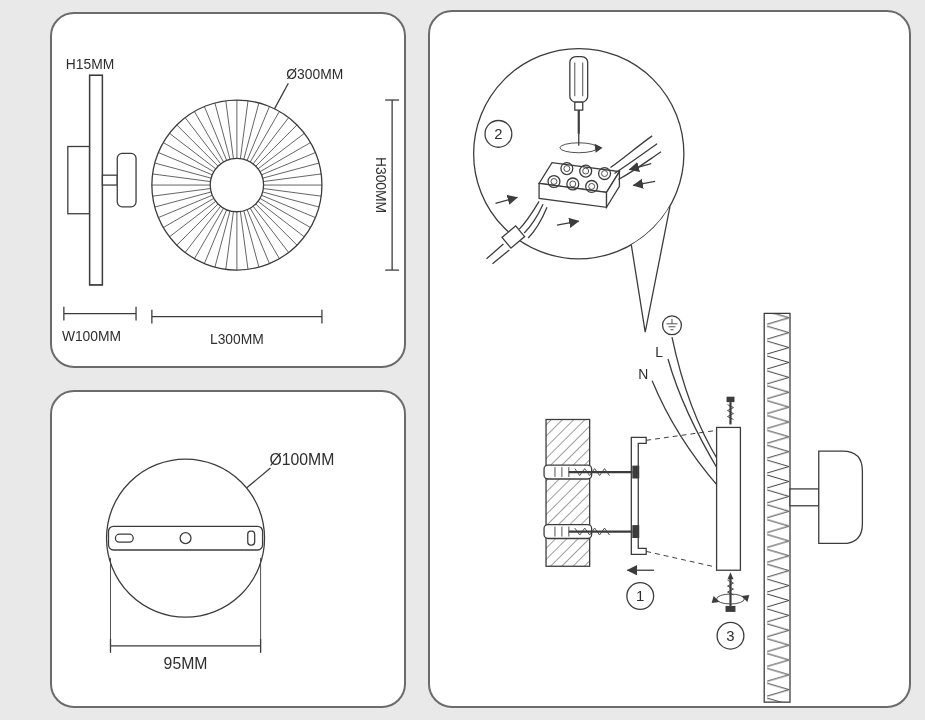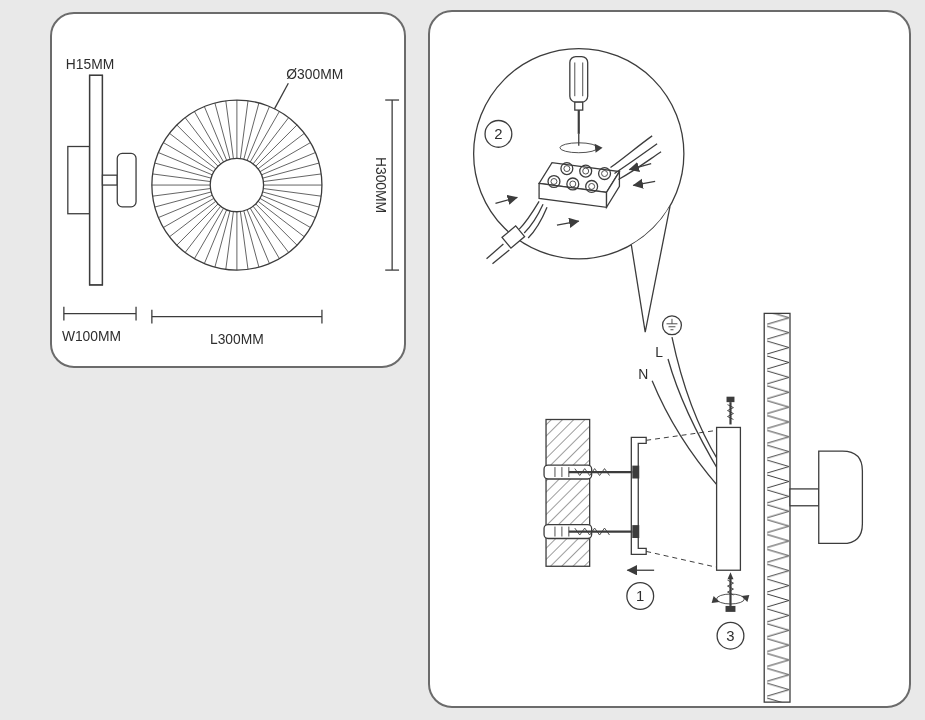--- a/index.html
+++ b/index.html
@@ -113,20 +113,39 @@
         <g>
           <line class="s" x1="101" y1="306" x2="273" y2="306"></line>
           <line class="s" x1="101" y1="299" x2="101" y2="313"></line>
           <line class="s" x1="273" y1="299" x2="273" y2="313"></line>
           <text x="187" y="334" text-anchor="middle">L300MM</text>
         </g>
       </g>
     </svg>
   </div>
 
+  <div class="panel" id="p2">
+    <svg viewBox="0 0 356 318">
+      <circle class="sf" cx="135" cy="148" r="80"></circle>
+      <rect class="sf" x="57" y="136" width="156" height="24" rx="5"></rect>
+      <rect class="s" x="64" y="144" width="18" height="8" rx="4"></rect>
+      <circle class="s" cx="135" cy="148" r="5.5"></circle>
+      <rect class="s" x="198" y="141" width="7" height="14" rx="3"></rect>
+      <line class="s" x1="197" y1="97" x2="221" y2="77"></line>
+      <text class="t16" x="220" y="74">Ø100MM</text>
+      <g>
+        <line class="thin" x1="59" y1="168" x2="59" y2="264"></line>
+        <line class="thin" x1="211" y1="168" x2="211" y2="264"></line>
+        <line class="s" x1="59" y1="257" x2="211" y2="257"></line>
+        <line class="s" x1="59" y1="250" x2="59" y2="264"></line>
+        <line class="s" x1="211" y1="250" x2="211" y2="264"></line>
+        <text class="t16" x="135" y="281" text-anchor="middle">95MM</text>
+      </g>
+    </svg>
+  </div>
 
   <div class="panel" id="p3">
     <svg viewBox="0 0 483 698">
       <defs>
         <pattern id="diag" width="8" height="8" patternUnits="userSpaceOnUse" patternTransform="rotate(45)">
           <line x1="0" y1="0" x2="0" y2="8" stroke="#4a4a4a" stroke-width="1.1"></line>
         </pattern>
         <pattern id="zigBig" width="26" height="15" patternUnits="userSpaceOnUse">
           <path d="M2,1 L24,7.5 L2,14" fill="none" stroke="#3c3c3c" stroke-width="1"></path>
         </pattern>

